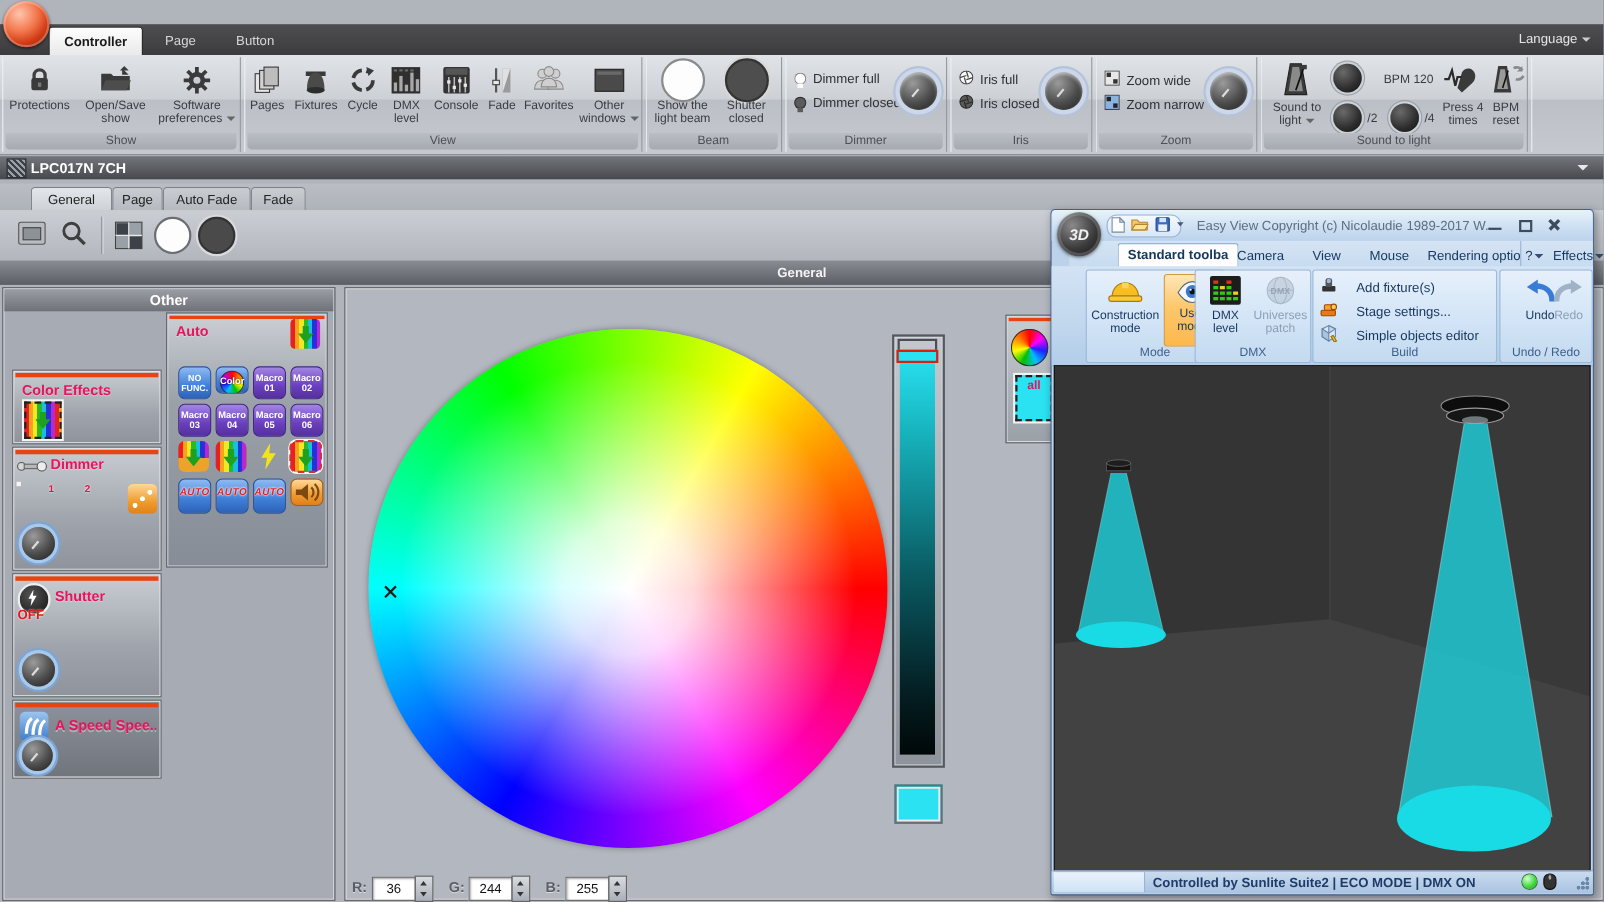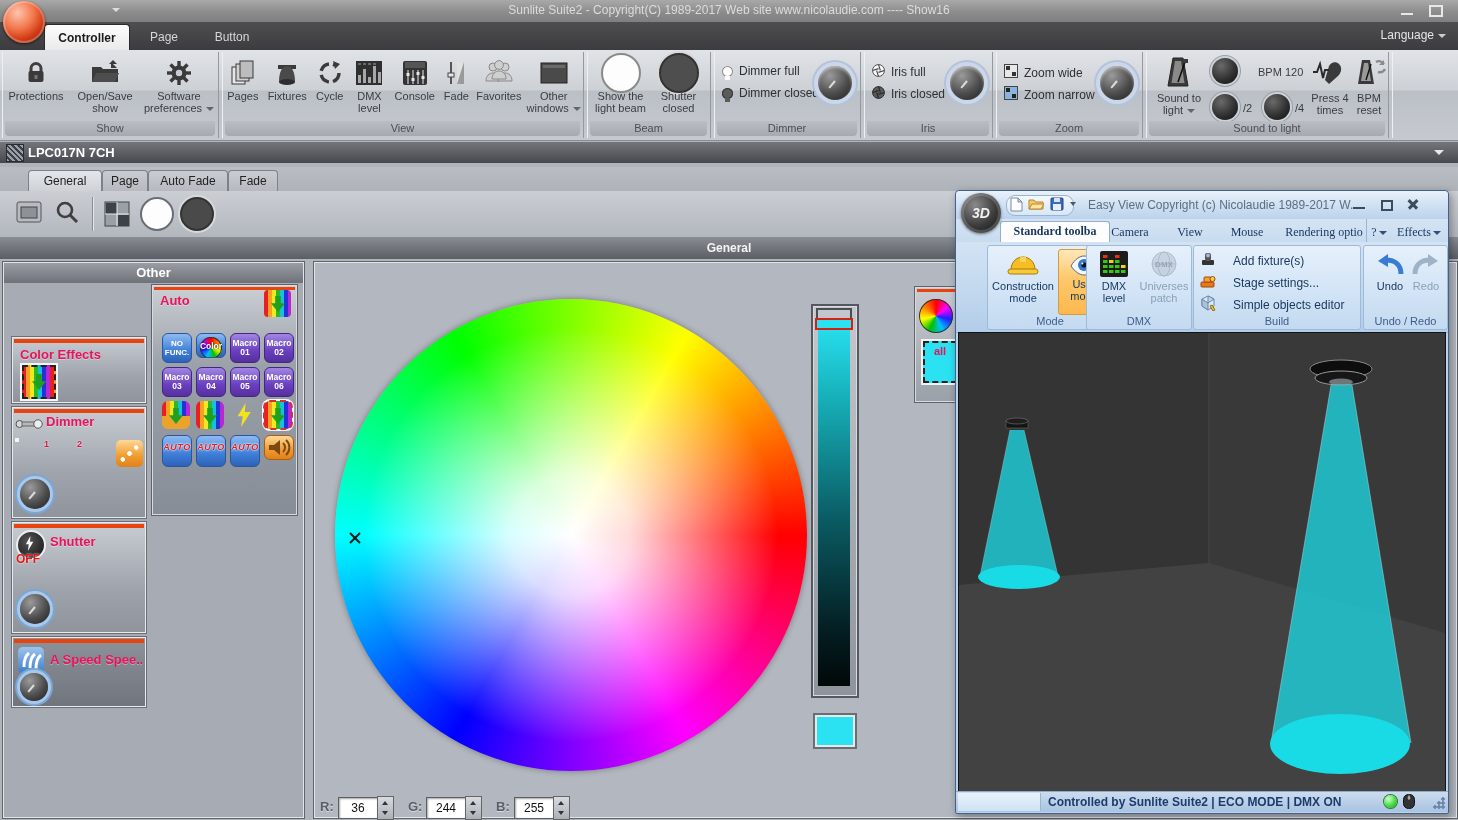--- a/index.html
+++ b/index.html
@@ -86,21 +86,21 @@
   .easyview{left:955px;top:190px;width:492px;height:622px;background:#bcd2e9;border:1px solid #42628e;border-radius:4px 4px 2px 2px;box-shadow:2px 3px 8px rgba(0,0,0,.35);z-index:100;}
   .evtitle{position:absolute;left:0;top:0;right:0;height:28px;background:linear-gradient(#eaf2fb,#cfe1f3 50%,#bcd3ec);border-radius:4px 4px 0 0;}
   .evorb{left:5px;top:2px;width:40px;height:40px;border-radius:50%;background:radial-gradient(circle at 35% 30%,#8a8a8a,#3a3a3a 55%,#101010);box-shadow:0 1px 3px rgba(0,0,0,.5),inset 0 0 0 3px rgba(255,255,255,.18);z-index:20;color:#f0f0f0;font-weight:bold;font-style:italic;font-size:14px;text-align:center;line-height:40px;}
   .qat{left:50px;top:4px;width:66px;height:19px;background:linear-gradient(#f4f9ff,#d7e7f7);border:1px solid #9ab4d2;border-radius:9px;}
   .evttl{left:132px;top:7px;font-size:12px;color:#5d6e82;white-space:nowrap;}
   .evbtn{top:6px;width:20px;height:15px;color:#3c4c5c;}
   .evbtn .bar{position:absolute;left:4px;right:4px;bottom:3px;height:2px;background:#3c4c5c;}
   .evbtn .box{position:absolute;left:5px;top:3px;width:8px;height:7px;border:2px solid #3c4c5c;}
   .evbtn .x1,.evbtn .x2{position:absolute;left:4px;top:6px;width:12px;height:2.5px;background:#3c4c5c;}
   .evbtn .x1{transform:rotate(45deg);} .evbtn .x2{transform:rotate(-45deg);}
-  .evtabs{position:absolute;left:0;top:28px;right:0;height:40px;background:linear-gradient(#d5e4f4,#bed5ec);font-family:Liberation Serif, serif;}
+  .evtabs{position:absolute;left:16px;top:28px;right:0;height:40px;background:linear-gradient(#d5e4f4,#bed5ec);}
   .evtab{position:absolute;top:4px;height:19px;line-height:18px;text-align:center;font-size:12px;color:#16365e;}
   .evtab.active{top:2px;height:21px;background:#fdfdfd;border:1px solid #8fb0d4;border-bottom:none;border-radius:3px 3px 0 0;font-weight:bold;}
   .evribbon{position:absolute;left:0;top:51px;right:0;height:90px;background:linear-gradient(#d3e3f4,#c2d8ee 55%,#b2cde9);border-bottom:1px solid #98b6d8;}
   .evgroup{position:absolute;top:3px;height:83px;background:linear-gradient(#e6f0fb,#d2e4f6 55%,#c4daf0);border:1px solid #9dbad9;border-radius:3px;}
   .evglabel{position:absolute;left:2px;right:2px;bottom:1px;height:14px;line-height:14px;text-align:center;font-size:11px;color:#3d5e8b;}
   .evitem{position:absolute;display:flex;flex-direction:column;align-items:center;font-size:11px;line-height:12px;color:#16365e;text-align:center;}
   .evitem.sel{background:linear-gradient(#ffe7b8,#fdc76c 45%,#fcb84e);border:1px solid #d89b3c;border-radius:3px;}
   .evitem.dis{color:#8ba0b8;}
   .buildrow{position:absolute;display:flex;align-items:center;gap:17px;font-size:12px;color:#16365e;white-space:nowrap;}
   .viewport{left:2px;top:141px;width:486px;height:460px;background:#393939;border:1px solid #141414;}
@@ -109,30 +109,20 @@
   .evstatus .stxt{position:absolute;left:92px;top:3px;font-size:12px;font-weight:bold;color:#1d3c6a;}
   .led{left:428px;top:3px;width:13px;height:13px;border-radius:50%;background:radial-gradient(circle at 35% 30%,#d6ffd0,#44dc44 55%,#1d9a1d);box-shadow:0 0 0 1px #2a7a2a;}
   .grip{right:3px;bottom:3px;width:12px;height:12px;background:radial-gradient(circle 1.5px at 2px 10px,#6a86a8 1.5px,transparent 2px),radial-gradient(circle 1.5px at 6px 6px,#6a86a8 1.5px,transparent 2px),radial-gradient(circle 1.5px at 10px 2px,#6a86a8 1.5px,transparent 2px),radial-gradient(circle 1.5px at 6px 10px,#6a86a8 1.5px,transparent 2px),radial-gradient(circle 1.5px at 10px 6px,#6a86a8 1.5px,transparent 2px),radial-gradient(circle 1.5px at 10px 10px,#6a86a8 1.5px,transparent 2px);}
   .slidertrack{background:linear-gradient(180deg,var(--swatch-cyan) 0%,#18b8c2 18%,#0a5a62 55%,#041e22 85%,#010808 100%);}
 </style>
 </head>
 <body>
 
 <div id="app">
 
-  <div class="abs titlebar">
-    <span class="ttl">Sunlite Suite2 - Copyright(C) 1989-2017    Web site www.nicolaudie.com ---- Show16</span>
-    <span class="abs" style="left:112px;top:8px;width:0;height:0;border-left:4px solid transparent;border-right:4px solid transparent;border-top:4px solid #ddd;"></span>
-    <span class="abs winbtn" style="left:1398px;">
-        <span class="bar"></span>
-      </span>
-    <span class="abs winbtn" style="left:1426px;">
-        <span class="box"></span>
-      </span>
-  </div>
   <div class="abs orb"></div>
 
   <div class="abs tabrow">
     <div class="abs mtab active" style="left:44px;width:84px;"><span>Controller</span></div>
     <div class="abs mtab" style="left:136px;width:56px;"><span>Page</span></div>
     <div class="abs mtab" style="left:200px;width:64px;"><span>Button</span></div>
     <div class="abs lang"><span>Language</span><span class="dd"></span></div>
   </div>
 
   <div class="abs ribbon">
@@ -731,21 +721,21 @@
                 <path d="M8 1v7l6-4z" fill="#c2d4e8" stroke="#6888aa"></path>
                 <path d="M8 8l-6-4v7l6 4z" fill="#aac2da" stroke="#6888aa"></path>
                 <path d="M12 10l3 5-2 1-3-5z" fill="#f0c030" stroke="#907010"></path>
               </svg></span>
           <span>Simple objects editor</span>
         </div>
         <div class="evglabel">Build</div>
       </div>
 
       <div class="evgroup" style="left:407px;width:83px;">
-        <div class="evitem" style="left:6px;top:6px;width:40px;">
+        <div class="evitem" style="left:16px;top:6px;width:40px;">
           <span>
             <svg width="30" height="26" viewBox="0 0 30 26">
                 <path d="M26 22c0-9-6-14-15-14" fill="none" stroke="#3a7bd5" stroke-width="5"></path>
                 <path d="M13 2L3 9l10 6z" fill="#3a7bd5"></path>
               </svg>
           </span>
             <span>Undo</span>
         </div>
         <div class="evitem dis" style="left:44px;top:6px;width:36px;">
           <span>

